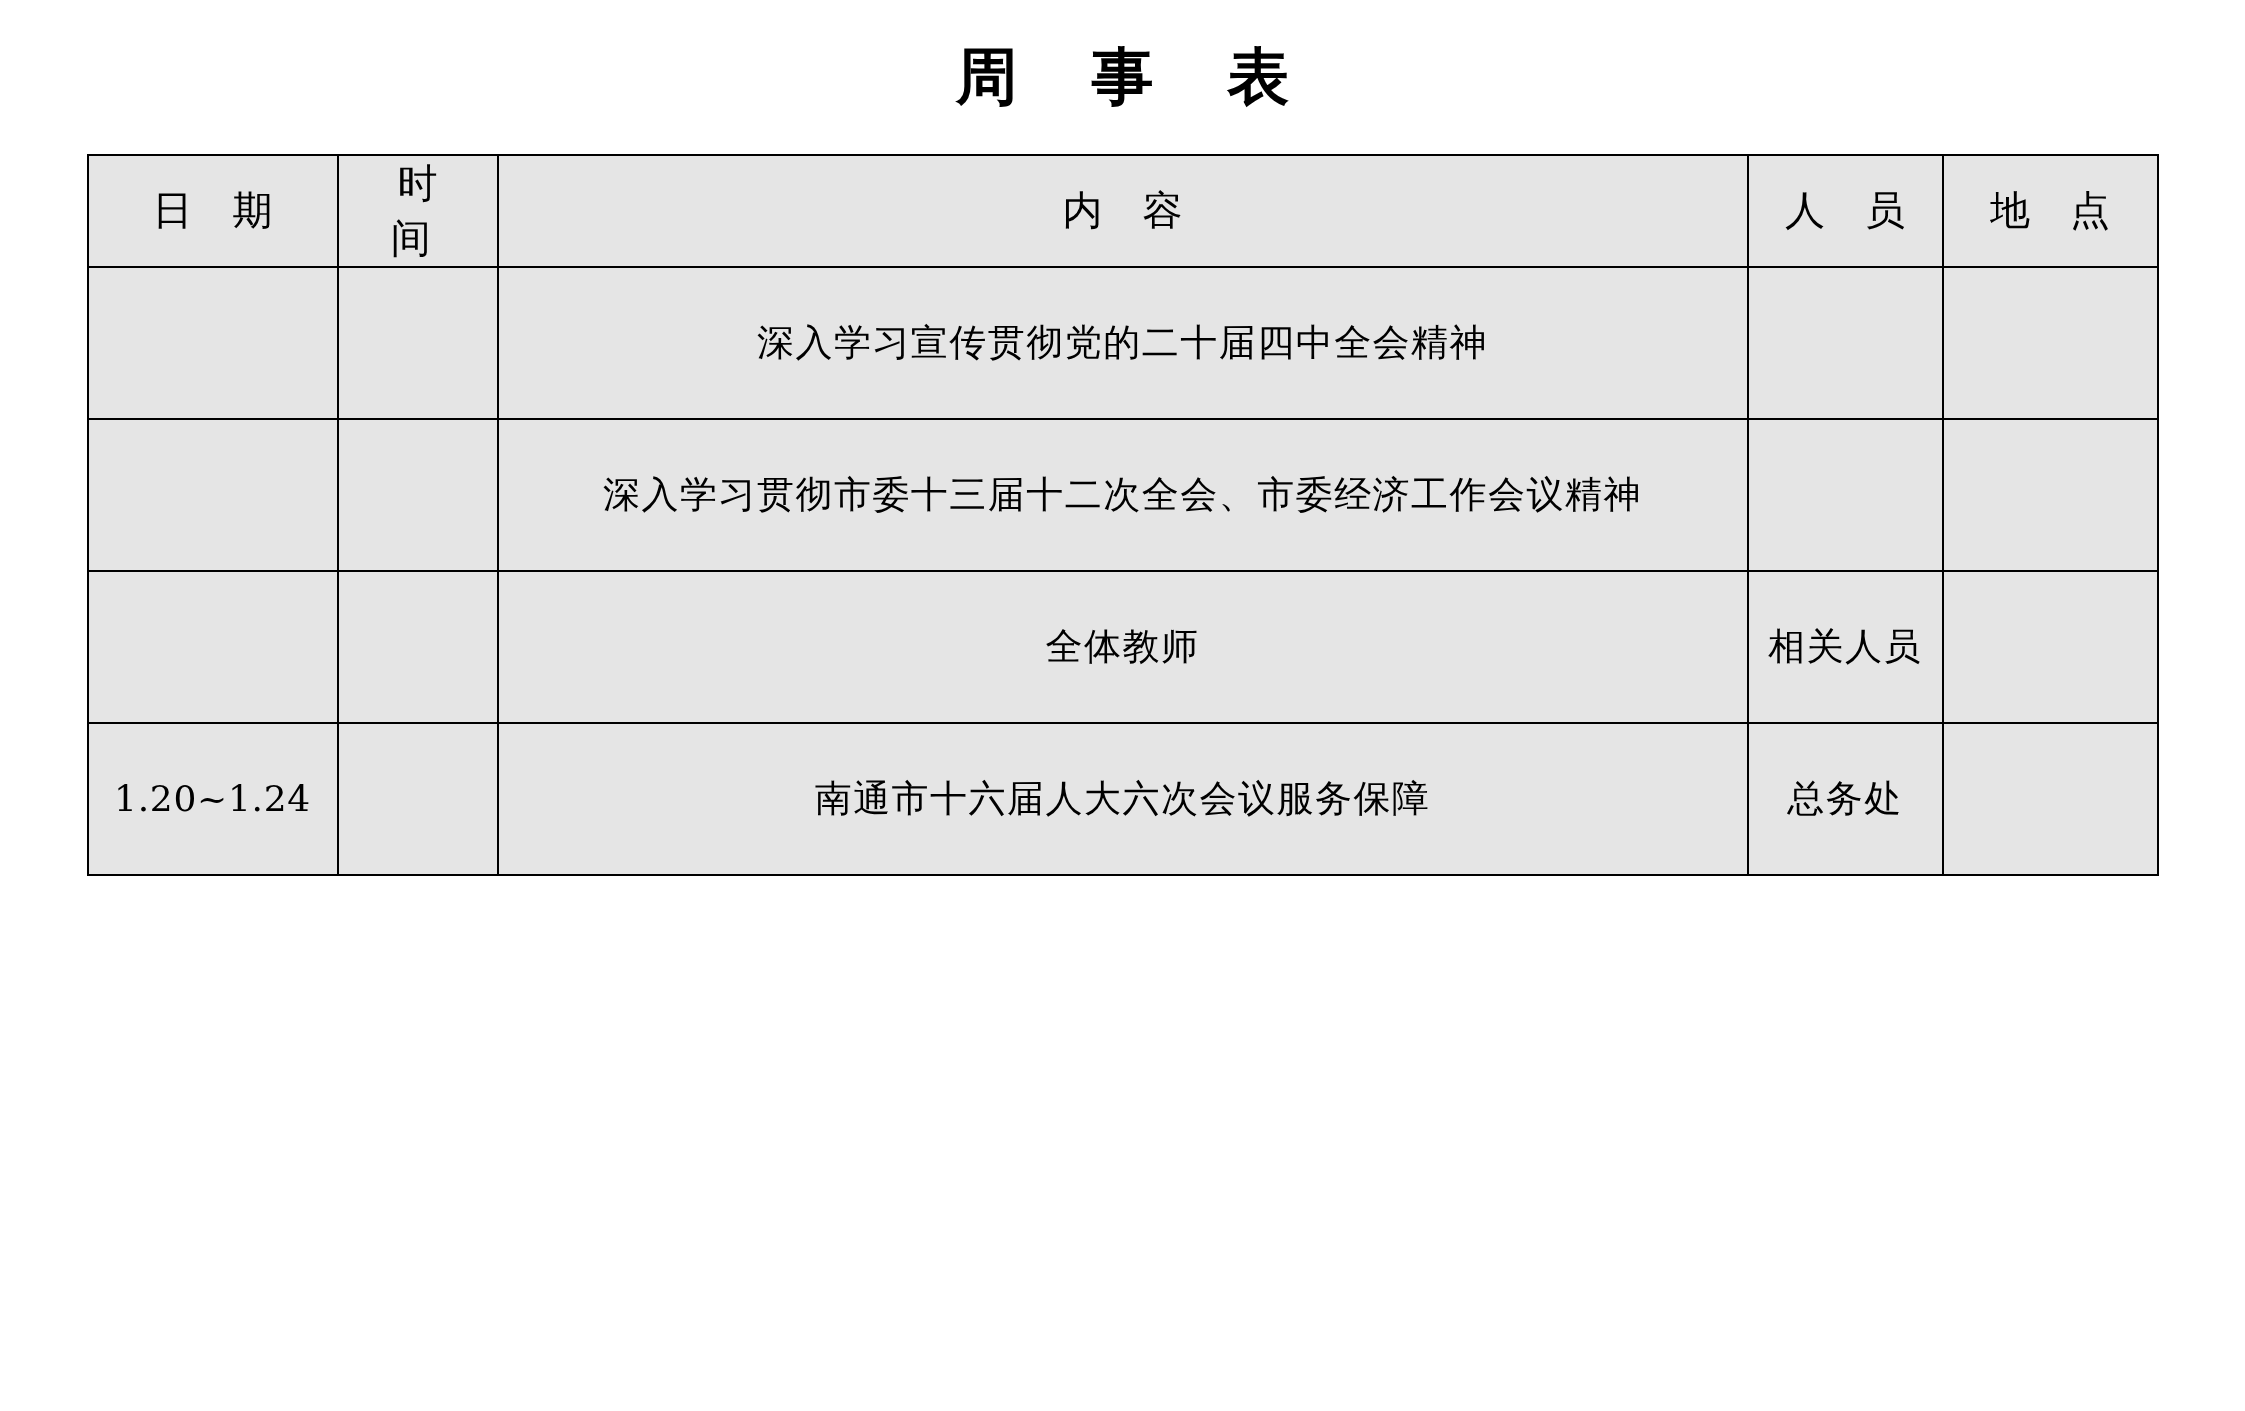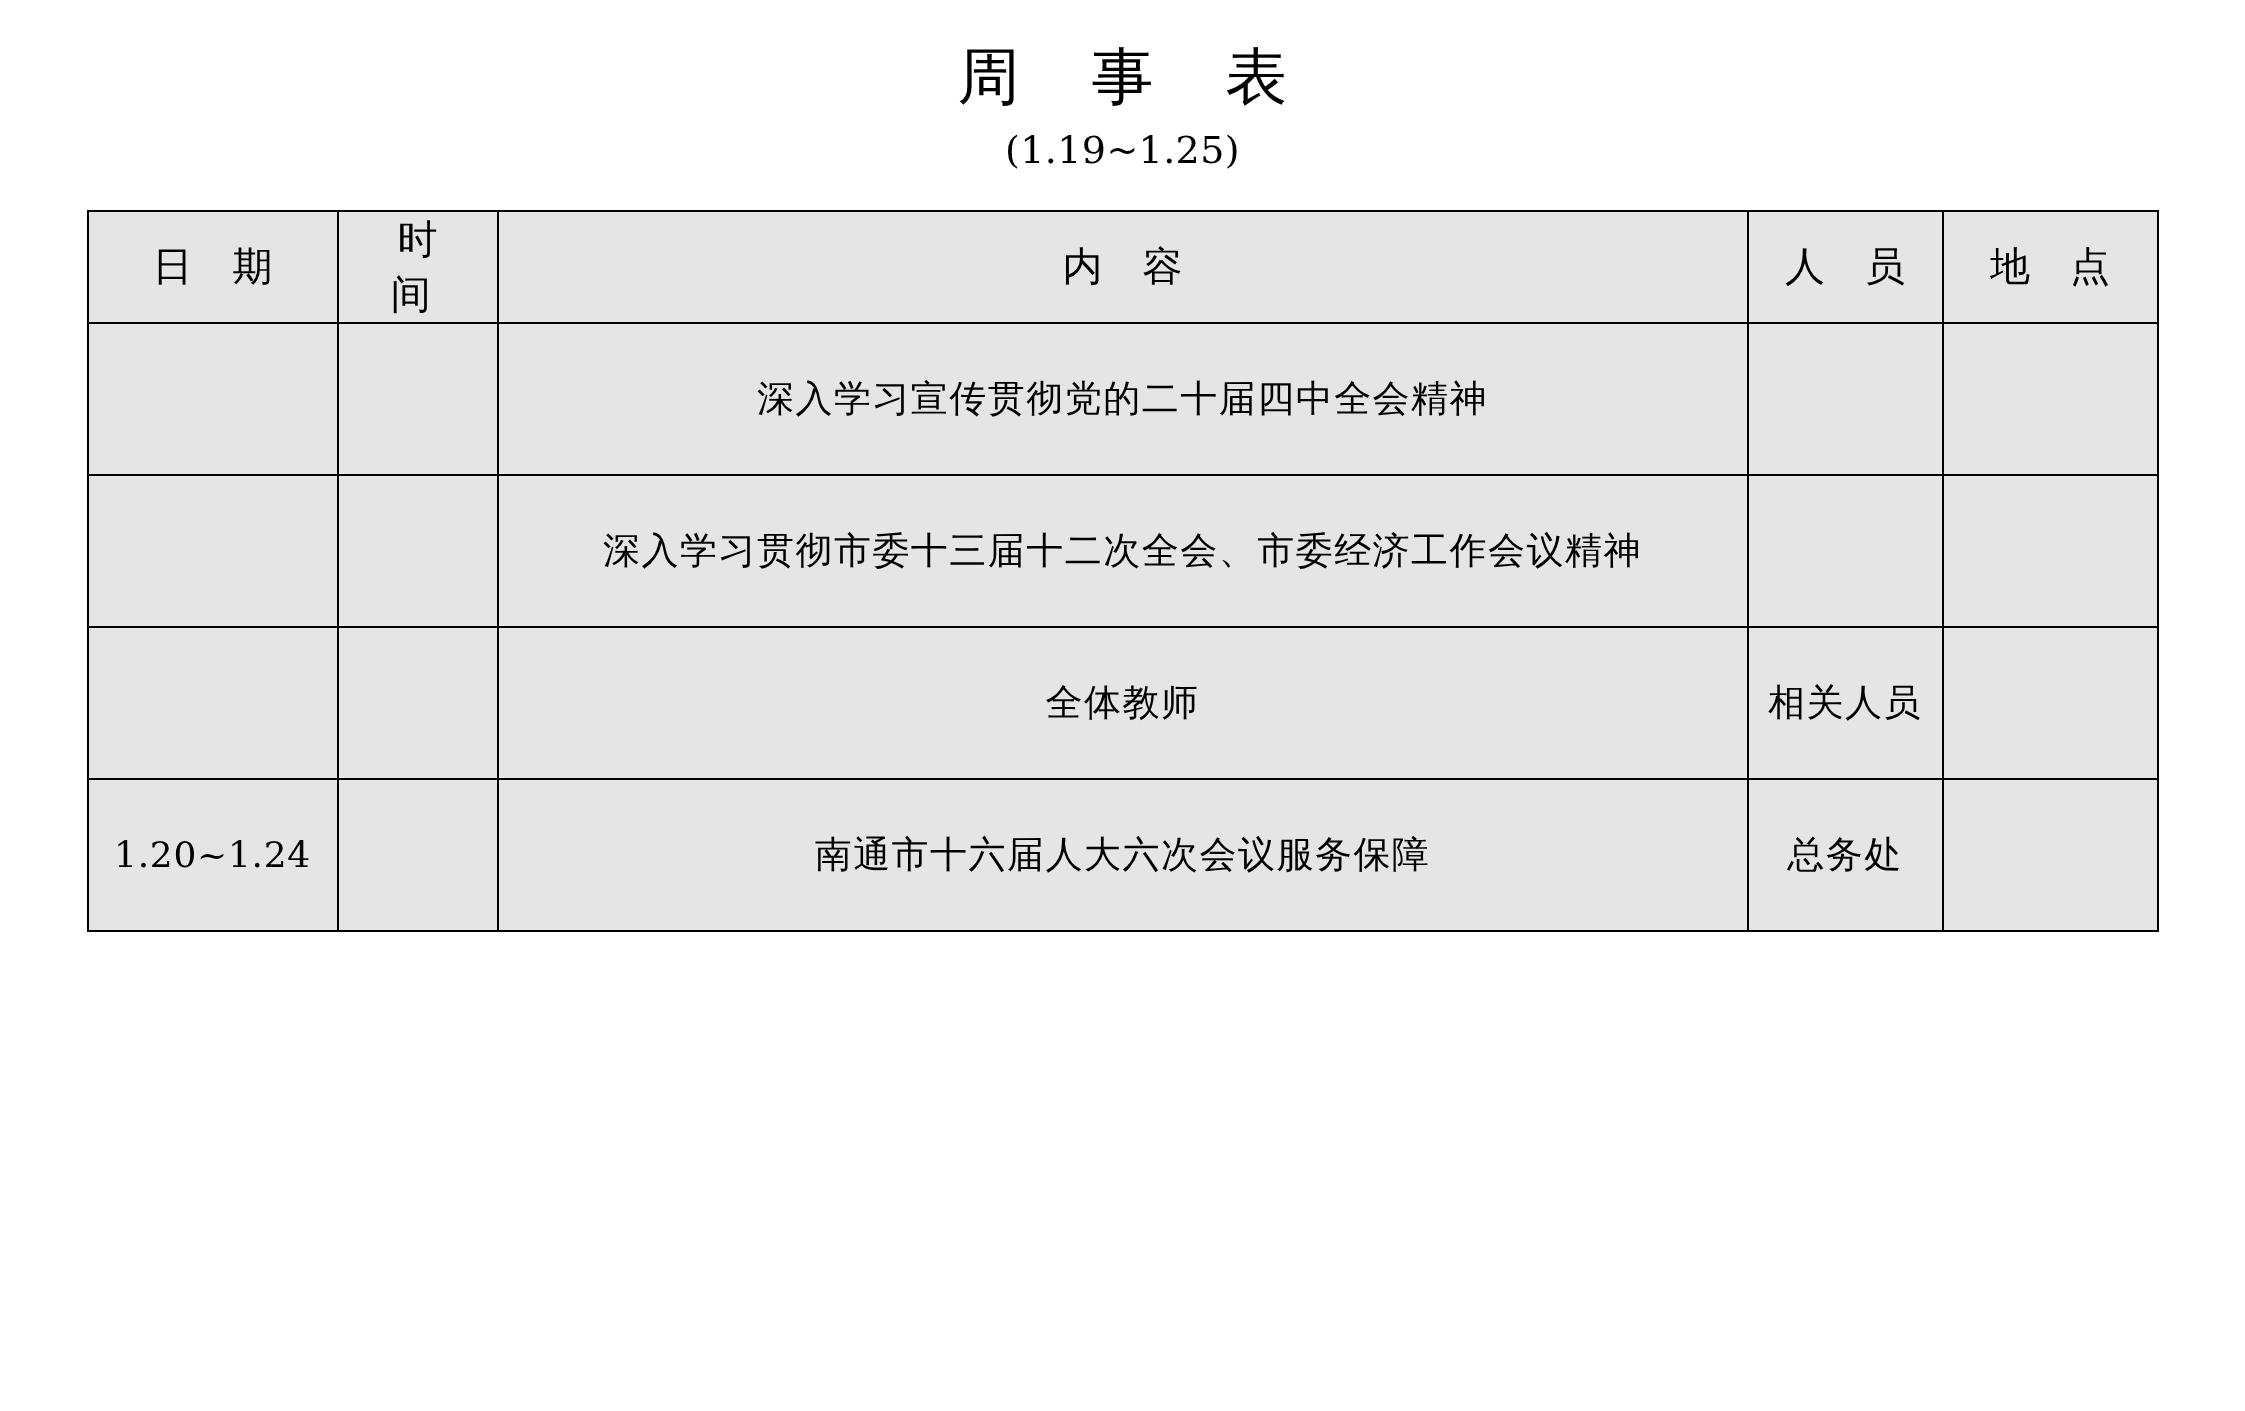--- a/index.html
+++ b/index.html
@@ -18,21 +18,21 @@
   .page {
     width: 2245px;
     height: 1411px;
     box-sizing: border-box;
     padding: 0;
     position: relative;
   }
   .doc-title {
     text-align: center;
     font-size: 62px;
-    font-weight: normal;
+    font-weight: bold;
     letter-spacing: 0.42em;
     text-indent: 0.42em;
     margin-top: 38px;
     line-height: 1.25;
     font-family: "DejaVu Serif", "Liberation Serif", serif;
   }
   .doc-subtitle {
     text-align: center;
     font-size: 38px;
     margin-top: 12px;
@@ -87,21 +87,20 @@
   td.time-cell {
     font-size: 36px;
   }
 </style>
 </head>
 <body>
 
 <div class="page">
 
   <div class="doc-title">周 事 表</div>
-  <div class="doc-subtitle">(1.19~1.25)</div>
 
   <table class="schedule">
     <colgroup>
       <col class="col-date">
       <col class="col-time">
       <col class="col-content">
       <col class="col-person">
       <col class="col-place">
     </colgroup>
     <thead>

